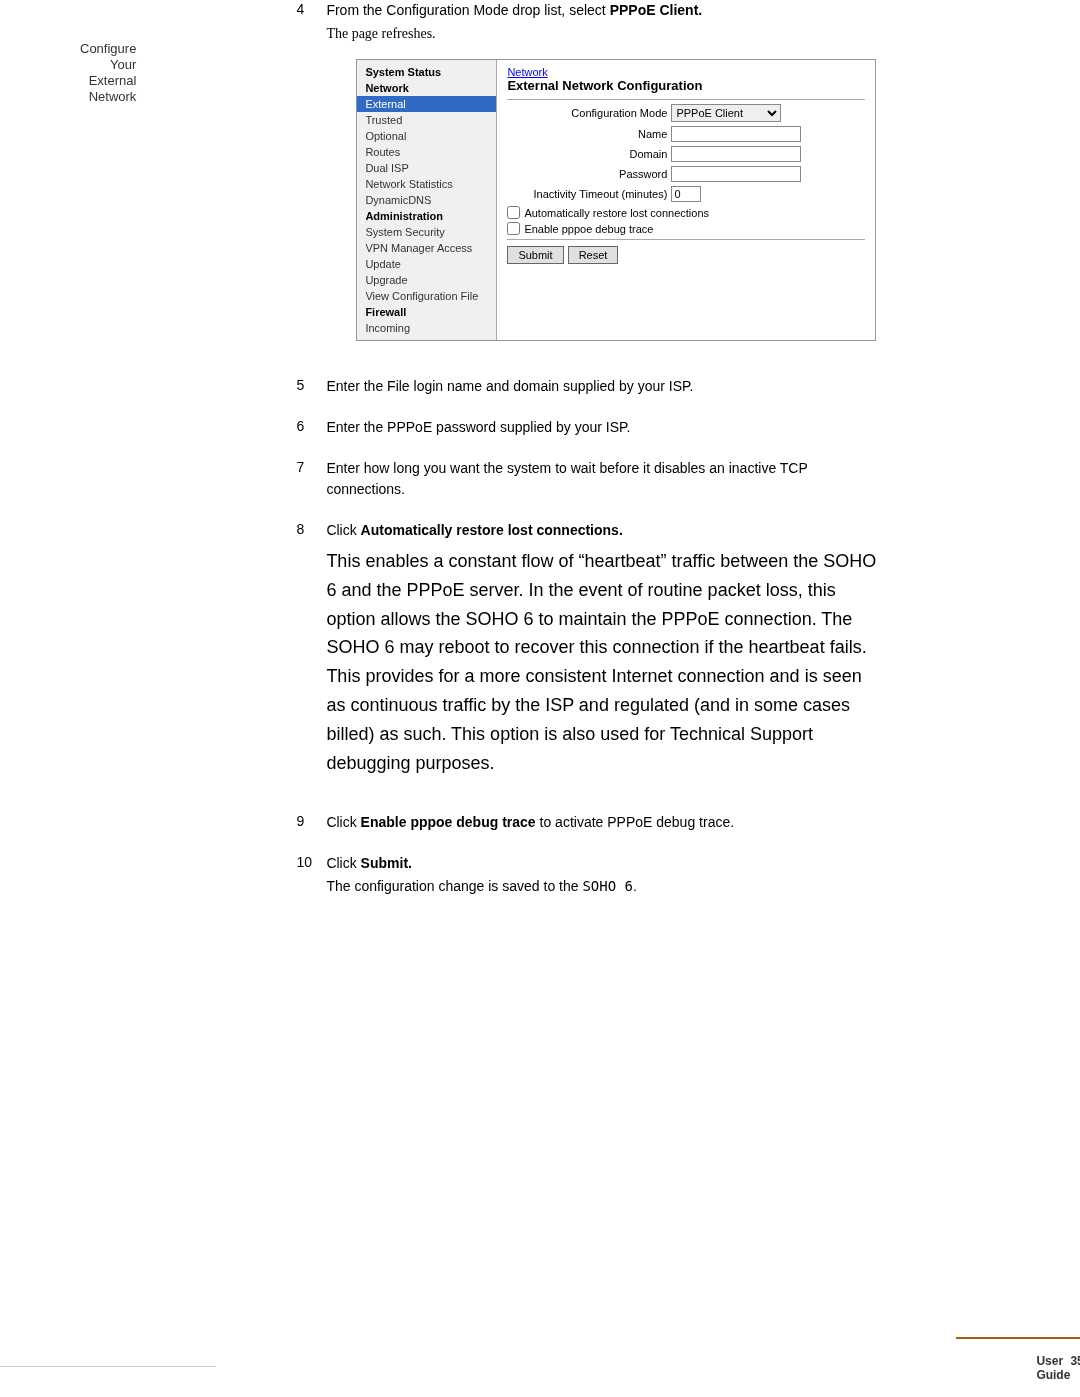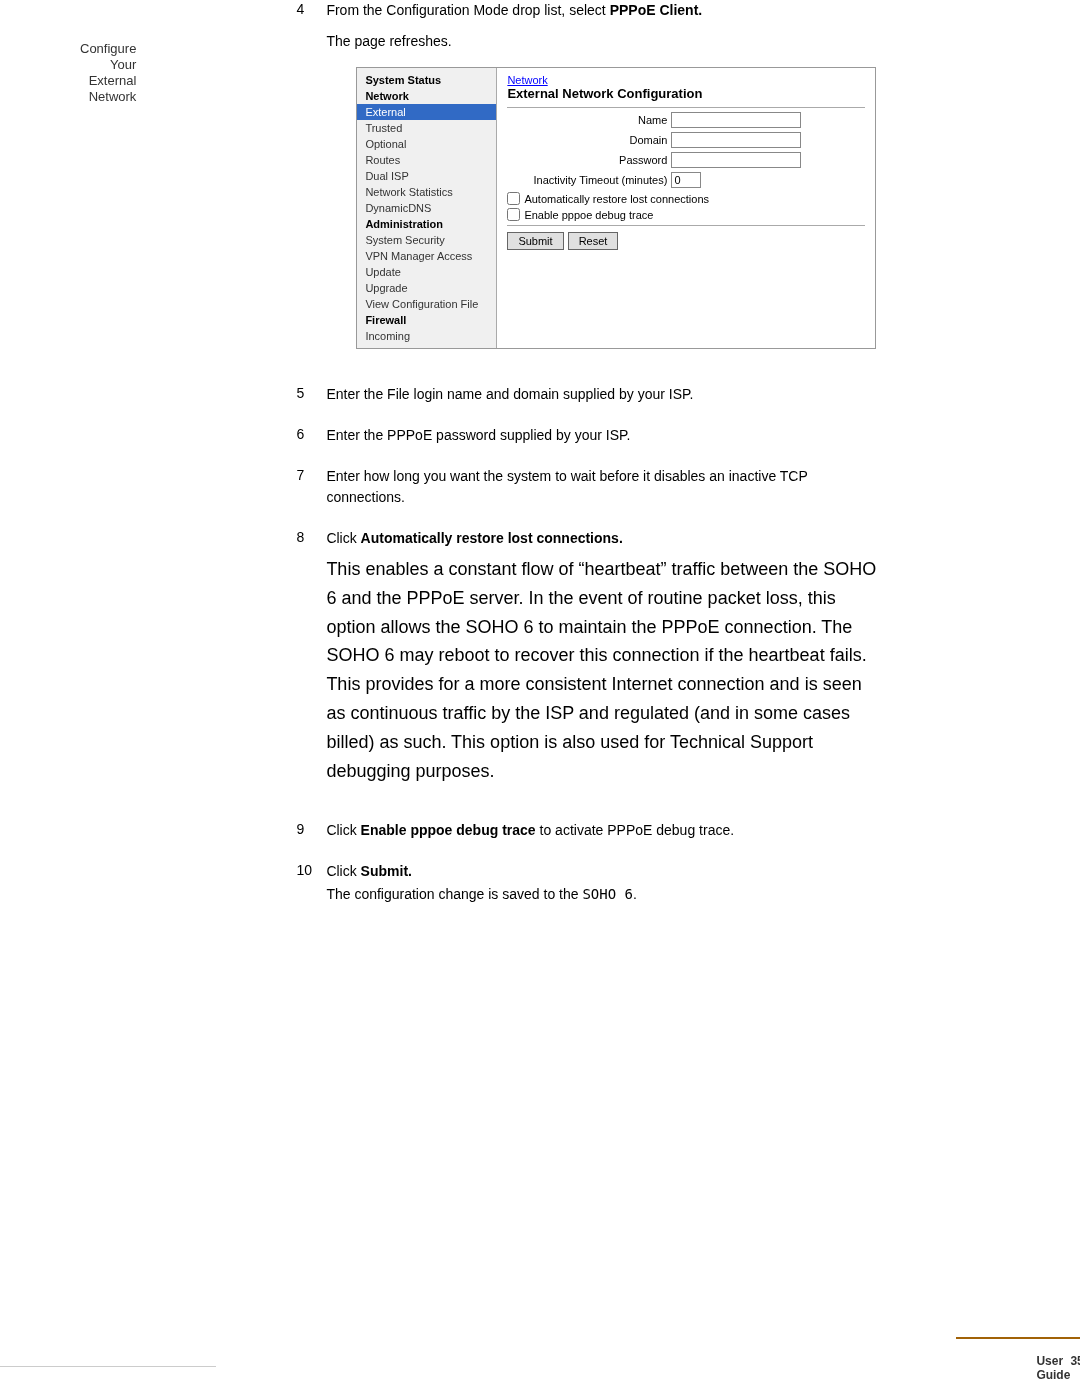--- a/index.html
+++ b/index.html
@@ -203,21 +203,21 @@
   </div>
 
   <div class="content-section">
 
     <div class="step-block">
       <span class="step-number">4</span>
       <div>
         <div class="step-text">
           From the Configuration Mode drop list, select <strong>PPPoE Client.</strong>
         </div>
-        <div class="step-text" style="margin-top:10px;">The page refreshes.</div>
+        <div class="step-text" style="margin-top:2px;font-family:Liberation Serif, serif;">The page refreshes.</div>
 
         <div class="screenshot-box">
 
           <div class="sidebar">
             <div class="sidebar-item bold">System Status</div>
             <div class="sidebar-item bold">Network</div>
             <div class="sidebar-item selected">External</div>
             <div class="sidebar-item">Trusted</div>
             <div class="sidebar-item">Optional</div>
             <div class="sidebar-item">Routes</div>
@@ -232,20 +232,26 @@
             <div class="sidebar-item">View Configuration File</div>
             <div class="sidebar-item bold">Firewall</div>
             <div class="sidebar-item">Incoming</div>
           </div>
 
           <div class="main-panel">
             <div class="breadcrumb">Network</div>
             <div class="panel-title">External Network Configuration</div>
             <hr class="separator-line">
 
+            <div class="form-row">
+              <span class="form-label">Configuration Mode</span>
+              <select class="form-select">
+                <option>PPPoE Client</option>
+              </select>
+            </div>
 
             <div class="form-row">
               <span class="form-label">Name</span>
               <input class="form-input" type="text" style="">
             </div>
 
             <div class="form-row">
               <span class="form-label">Domain</span>
               <input class="form-input" type="text" style="">
             </div>

